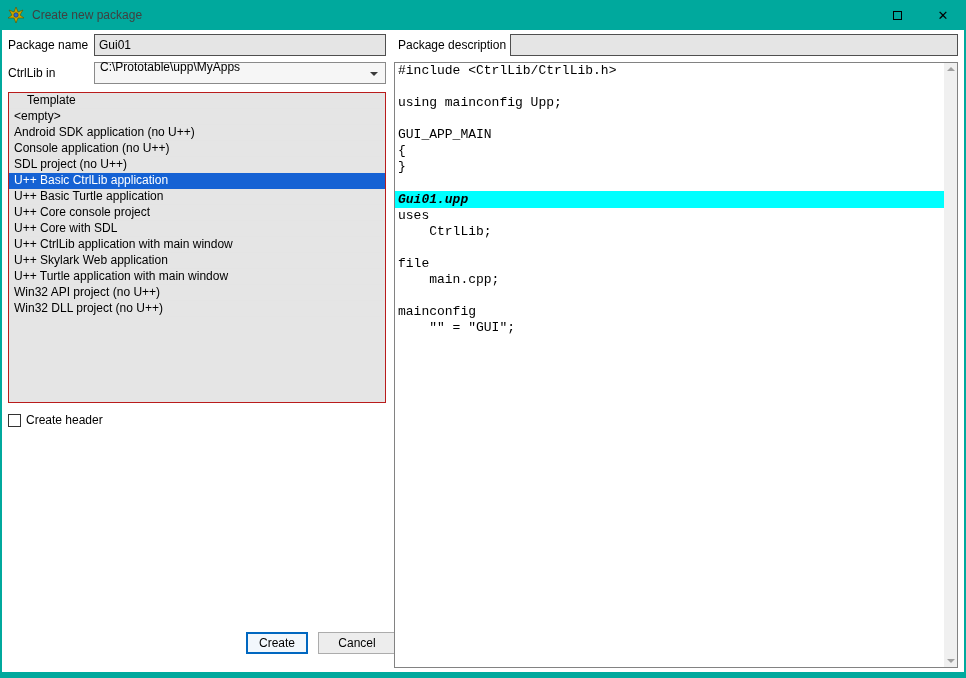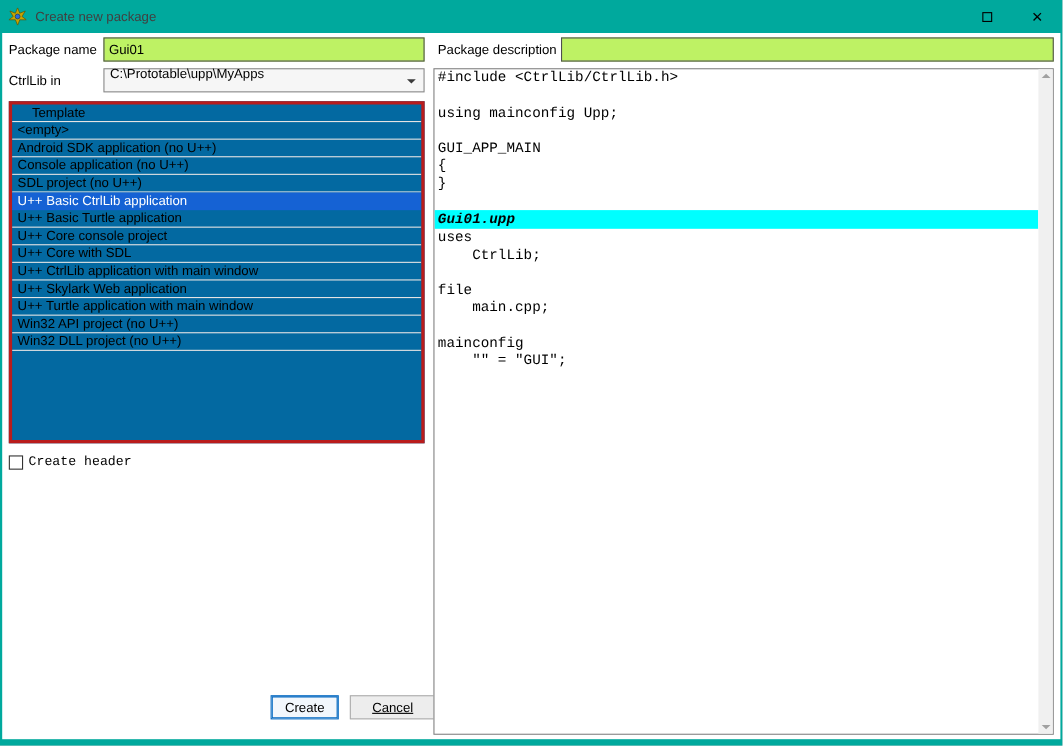--- a/index.html
+++ b/index.html
@@ -23,53 +23,53 @@
   
   .content { position: absolute; left: 2px; top: 30px; width: 962px; height: 642px; background: #fff; }
 
   
   .lbl { position: absolute; height: 22px; line-height: 22px; }
   .lbl-pkg { left: 8px; top: 34px; }
   .lbl-desc { left: 398px; top: 34px; }
   .lbl-createin { left: 8px; top: 62px; }
 
   
-  .txt { position: absolute; height: 22px; border: 1px solid #4f4f4f; background: #bef264;
+  .txt { position: absolute; height: 22px; border: 1px solid #4f4f4f; background: #e5e5e5;
          padding: 0 4px; font: 12px "Liberation Sans", sans-serif; outline: none; }
   .in-name { left: 94px; top: 34px; width: 292px; }
   .in-desc { left: 510px; top: 34px; width: 448px; }
 
   
   .combo { position: absolute; left: 94px; top: 62px; width: 292px; height: 22px;
            border: 1px solid #8a8a8a; background: #f6f6f6; display: flex; align-items: center;
            padding: 0 20px 12px 5px; cursor: pointer; }
   .combo-arrow { position: absolute; right: 7px; top: 9px; width: 0; height: 0;
                  border-left: 4px solid transparent; border-right: 4px solid transparent;
                  border-top: 4px solid #3a3a3a; }
 
   
   .list { position: absolute; left: 8px; top: 92px; width: 378px; height: 311px;
-          border: 3px solid #b91c1c; background: #0369a1; overflow: hidden; }
+          border: 1px solid #b91c1c; background: #e5e5e5; overflow: hidden; }
   .list-row { height: 16px; line-height: 15px; padding-left: 5px; border-bottom: 1px solid #e4e4e4;
               font-size: 12px; white-space: nowrap; cursor: default; }
   .list-row.header { padding-left: 18px; }
   .list-row.selected { background: #1562D4; color: #fff; border-bottom-color: #1562D4; }
 
   
   .chk-box { position: absolute; left: 8px; top: 414px; width: 13px; height: 13px;
              border: 1px solid #333; background: #fff; cursor: pointer; }
-  .chk-label { position: absolute; left: 26px; top: 412px; height: 16px; line-height: 16px; font-family: Liberation Mono, monospace; }
+  .chk-label { position: absolute; left: 26px; top: 412px; height: 16px; line-height: 16px; }
 
   
   .btn { position: absolute; height: 22px; top: 632px; background: #ededed; border: 1px solid #acacac;
          display: flex; align-items: center; justify-content: center; cursor: pointer;
          font: 12px "Liberation Sans", sans-serif; }
   .btn-create { left: 246px; width: 62px; border: 1px solid #0067C0; box-shadow: inset 0 0 0 1px #0067C0;
                 background: #f2f7fc; }
-  .btn-cancel { left: 318px; width: 78px; text-decoration: underline; }
+  .btn-cancel { left: 318px; width: 78px; }
 
   
   .preview { position: absolute; left: 394px; top: 62px; width: 564px; height: 606px;
              border: 1px solid #828282; background: #fff; }
   .preview-content { position: absolute; left: 0; top: 0; right: 13px; bottom: 0; overflow: hidden;
                      font-family: "Liberation Mono", monospace; font-size: 13px; }
   .sec-header { height: 17px; line-height: 17px; background: #00FFFF; font-weight: bold;
                 font-style: italic; padding-left: 3px; }
   .code-line { height: 16px; line-height: 16px; padding-left: 3px; white-space: pre; }
 

